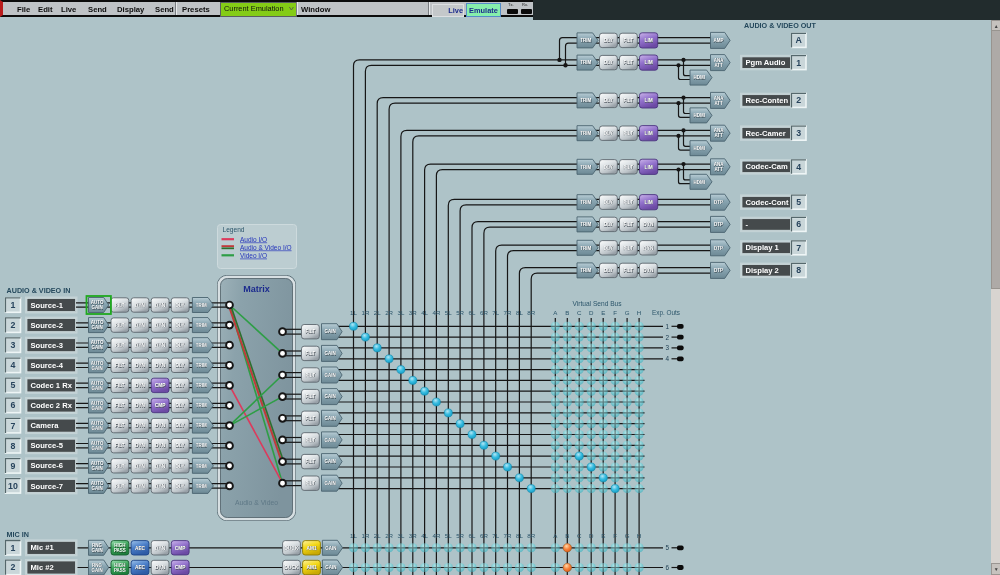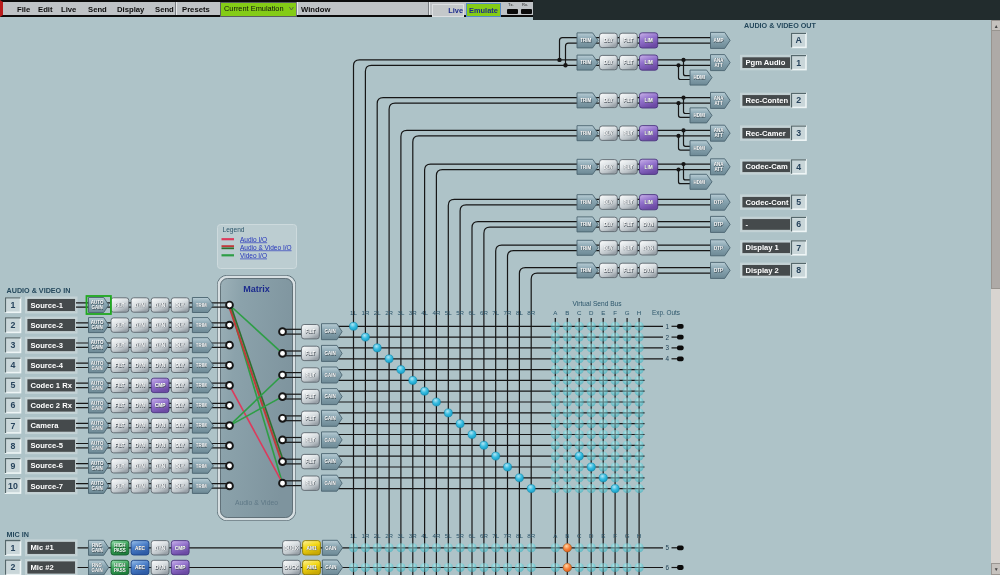--- a/index.html
+++ b/index.html
@@ -8,21 +8,21 @@
  border-top:2.5px solid #0c0c0c;border-left:3px solid #b91c1c;border-bottom:2px solid #0c0c0c;
  box-sizing:border-box;z-index:5}
 #dark{position:absolute;left:533px;top:0;width:467px;height:19.5px;background:#222c2d;z-index:4}
 .m{position:absolute;top:2.5px;font-size:7.7px;font-weight:bold;color:#0d0d0d;}
 .sep{position:absolute;top:0;width:1px;height:13px;background:#7a7e82;border-right:1px solid #e8eaec}
 #dd{position:absolute;left:217px;top:-0.5px;width:72px;height:12px;background:#84cc16;
  border:1px solid #5a5e62;font-size:7.4px;color:#111;padding:1.5px 0 0 3px;}
 #chev{position:absolute;right:3px;top:2px;font-size:6px;color:#555;transform:scaleX(1.6)}
 #live{position:absolute;left:429px;top:1.5px;width:30px;height:10.5px;background:#c4c8ca;
  border:1px solid #dde0e2;color:#1c2b8e;font-weight:bold;font-size:7.4px;text-align:right;padding-top:1px}
-#emu{position:absolute;left:463px;top:1px;width:33px;height:10px;background:#84cc16;
+#emu{position:absolute;left:463px;top:1px;width:33px;height:10px;background:#86efac;
  border:1.5px solid #548cc8;color:#1c2b8e;font-weight:bold;font-size:7.4px;text-align:center;padding-top:1.5px}
 .ic{position:absolute;top:0px;width:11px;height:13px}
 .ic span{position:absolute;top:0px;left:1px;font-size:4px;color:#222}
 .ic i{position:absolute;left:0;top:7px;width:10.5px;height:5px;background:#0a0a0a;border-radius:1px}
 
 #sbar{position:absolute;left:990.5px;top:19.5px;width:9.5px;height:555.5px;background:#d8d4d0;z-index:6}
 #sup{position:absolute;left:0;top:0;width:9.5px;height:10.5px;background:#c6c2be;color:#444;
  font-size:5px;text-align:center;line-height:11px;border:0.5px solid #9a9692}
 #sthumb{position:absolute;left:0;top:10.5px;width:9.5px;height:257px;background:#aeaaa7;
  border:0.5px solid #98948f}

